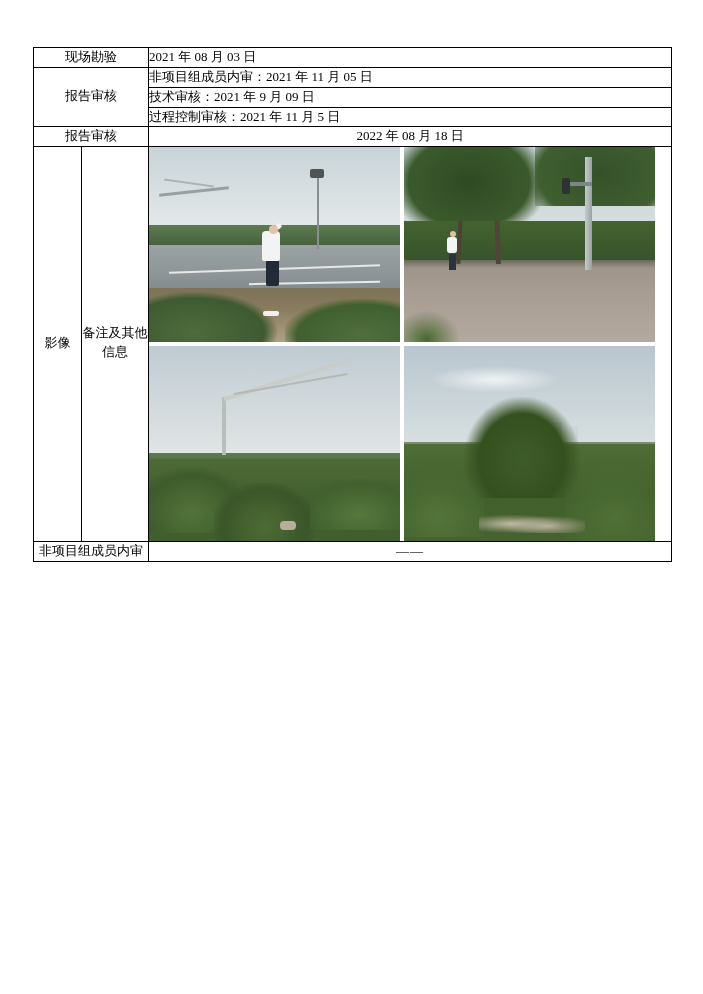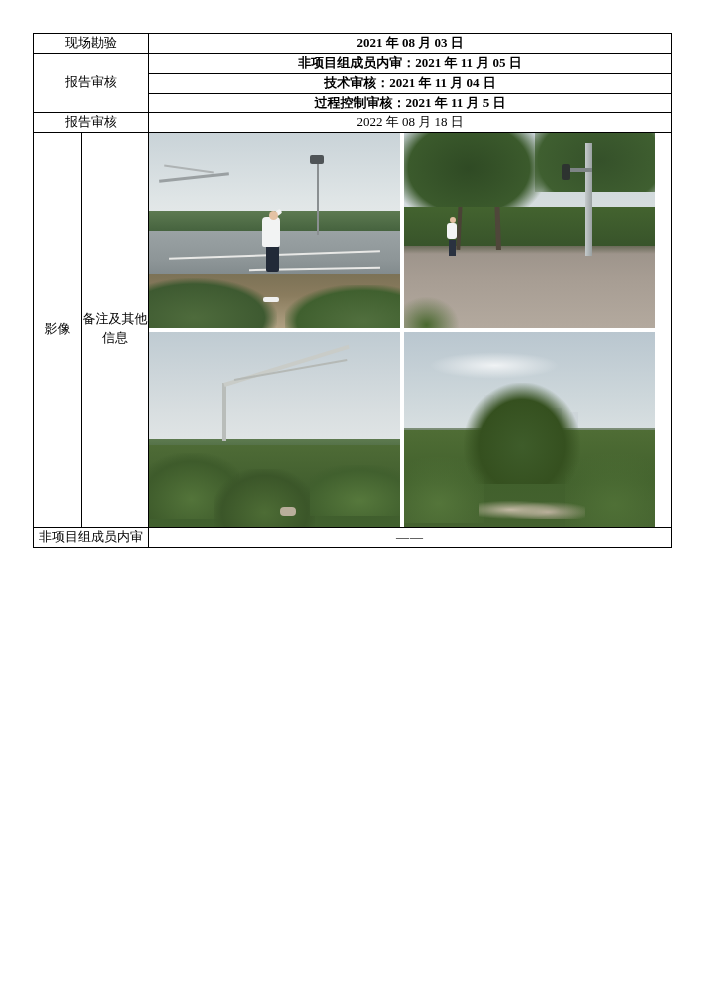--- a/index.html
+++ b/index.html
@@ -9,21 +9,21 @@
   }
   body {
     width: 703px;
     height: 994px;
     font-family: "Liberation Serif", "DejaVu Serif", serif;
     color: #000000;
     position: relative;
   }
   .page {
     position: absolute;
-    left: 0; top: 0;
+    left: 0; top: 14px;
     width: 703px;
     height: 852px;
     overflow: hidden;
     border-radius: 18px;
   }
   table.report {
     position: absolute;
     left: 33px;
     top: 33px;
     width: 638px;
@@ -36,24 +36,23 @@
     vertical-align: middle;
     font-size: 13px;
     line-height: 1.45;
   }
   .cell-label {
     text-align: center;
     padding: 4px 6px;
     font-size: 13px;
   }
   .cell-text {
-    text-align: center;
+    text-align: left;
     padding: 6px 8px;
     font-size: 13.5px;
-    font-weight: bold;
   }
   .cell-text-center {
     text-align: center;
     padding: 6px 8px;
     font-size: 13.5px;
   }
   .vert-label {
     text-align: center;
     font-size: 13px;
     padding: 2px 3px;
@@ -334,21 +333,21 @@
       <tr>
         <td class="cell-label" colspan="2">现场勘验</td>
         <td class="cell-text">2021 年 08 月 03 日</td>
       </tr>
 
       <tr>
         <td class="vert-label" colspan="2" rowspan="3">报告审核</td>
         <td class="cell-text">非项目组成员内审：2021 年 11 月 05 日</td>
       </tr>
       <tr>
-        <td class="cell-text">技术审核：2021 年 11 月 04 日</td>
+        <td class="cell-text">技术审核：2021 年 9 月 09 日</td>
       </tr>
       <tr>
         <td class="cell-text">过程控制审核：2021 年 11 月 5 日</td>
       </tr>
 
       <tr>
         <td class="cell-label" colspan="2">报告审核</td>
         <td class="cell-text-center">2022 年 08 月 18 日</td>
       </tr>
 

